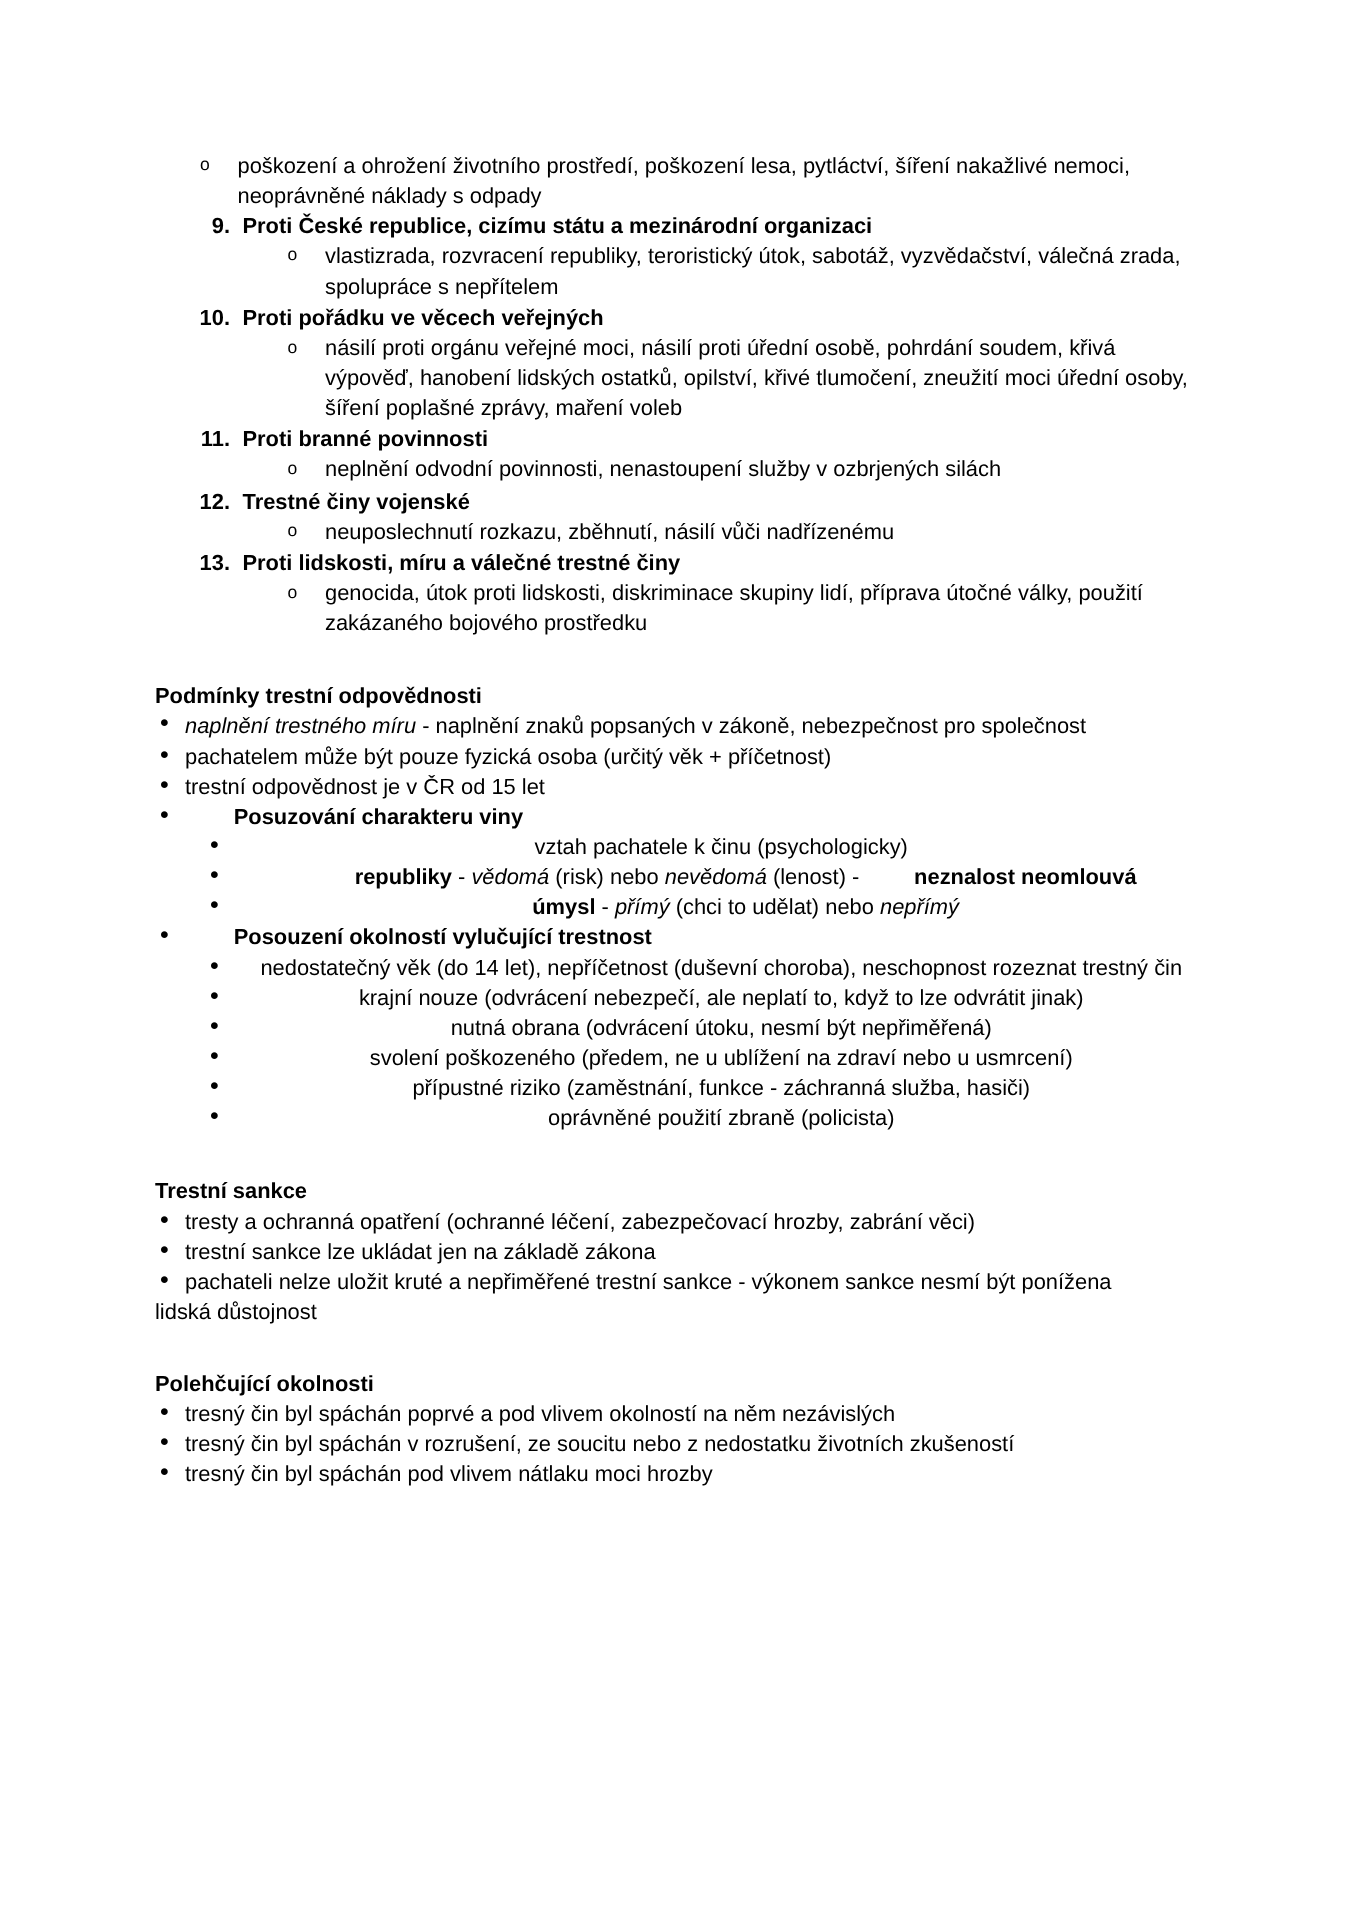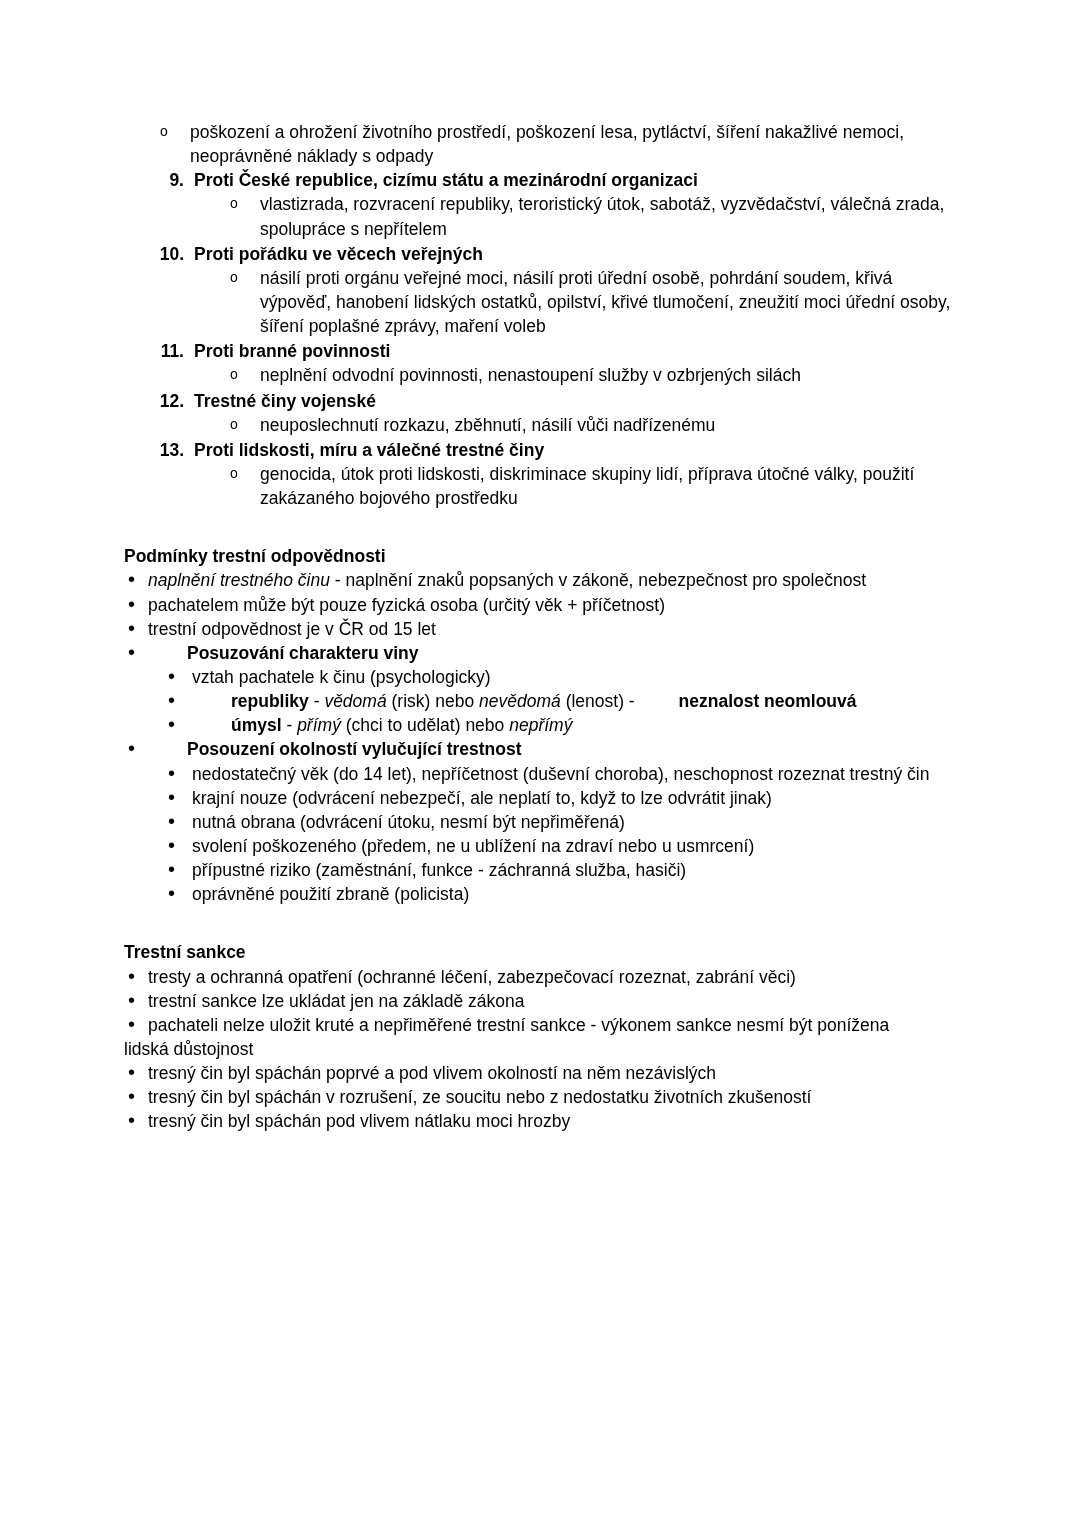--- a/index.html
+++ b/index.html
@@ -91,20 +91,21 @@
   ul.bul > li::before {
     content: "\2022";
     position: absolute;
     left: 4px;
     top: -1px;
     font-size: 20px;
     line-height: 1.25;
   }
   ul.bul.indent1 > li {
     padding-left: 68px;
+    text-align: center;
   }
   ul.bul.indent1 > li::before {
     left: 44px;
   }
 
   .gap-top { margin-top: 21px; }
   .gap-top-sm { margin-top: 16px; }
   .gap-top-lg { margin-top: 26px; }
 
   .ital { font-style: italic; }
@@ -177,21 +178,21 @@
           <span>genocida, útok proti lidskosti, diskriminace skupiny lidí, příprava útočné války, použití zakázaného bojového prostředku</span>
         </li>
       </ul>
     </li>
 
   </ol>
 
   <h2 class="section">Podmínky trestní odpovědnosti</h2>
 
   <ul class="bul gap-top" id="sec0-bullets">
-      <li><span class="ital">naplnění trestného činu</span><span> - naplnění znaků popsaných v zákoně, nebezpečnost pro společnost</span></li>
+      <li><span class="ital">naplnění trestného míru</span><span> - naplnění znaků popsaných v zákoně, nebezpečnost pro společnost</span></li>
       <li><span>pachatelem může být pouze fyzická osoba (určitý věk + příčetnost)</span></li>
       <li><span>trestní odpovědnost je v ČR od 15 let</span></li>
       <li><span class="bold">Posuzování charakteru viny</span></li>
     </ul>
 
   <ul class="bul indent1 gap-top-sm" id="sec0-sub1">
       <li><span>vztah pachatele k činu (psychologicky)</span></li>
       <li><span class="bold">republiky</span><span> - </span><span class="ital">vědomá</span><span> (risk) nebo </span><span class="ital">nevědomá</span><span> (lenost) - </span><span class="bold">neznalost neomlouvá</span></li>
       <li><span class="bold">úmysl</span><span> - </span><span class="ital">přímý</span><span> (chci to udělat) nebo </span><span class="ital">nepřímý</span></li>
     </ul>
@@ -205,26 +206,27 @@
       <li><span>krajní nouze (odvrácení nebezpečí, ale neplatí to, když to lze odvrátit jinak)</span></li>
       <li><span>nutná obrana (odvrácení útoku, nesmí být nepřiměřená)</span></li>
       <li><span>svolení poškozeného (předem, ne u ublížení na zdraví nebo u usmrcení)</span></li>
       <li><span>přípustné riziko (zaměstnání, funkce - záchranná služba, hasiči)</span></li>
       <li><span>oprávněné použití zbraně (policista)</span></li>
     </ul>
 
   <h2 class="section gap-top-lg">Trestní sankce</h2>
 
   <ul class="bul gap-top" id="sec1-bullets">
-      <li><span>tresty a ochranná opatření (ochranné léčení, zabezpečovací rozeznat, zabrání věci)</span></li>
+      <li><span>tresty a ochranná opatření (ochranné léčení, zabezpečovací hrozby, zabrání věci)</span></li>
       <li><span>trestní sankce lze ukládat jen na základě zákona</span></li>
       <li><span>pachateli nelze uložit kruté a nepřiměřené trestní sankce - výkonem sankce nesmí být ponížena</span></li>
     </ul>
   <div>lidská důstojnost</div>
 
+  <h2 class="section gap-top-lg">Polehčující okolnosti</h2>
 
   <ul class="bul gap-top" id="sec2-bullets">
       <li><span>tresný čin byl spáchán poprvé a pod vlivem okolností na něm nezávislých</span></li>
       <li><span>tresný čin byl spáchán v rozrušení, ze soucitu nebo z nedostatku životních zkušeností</span></li>
       <li><span>tresný čin byl spáchán pod vlivem nátlaku moci hrozby</span></li>
     </ul>
 
 </div>
 
 </body></html>

